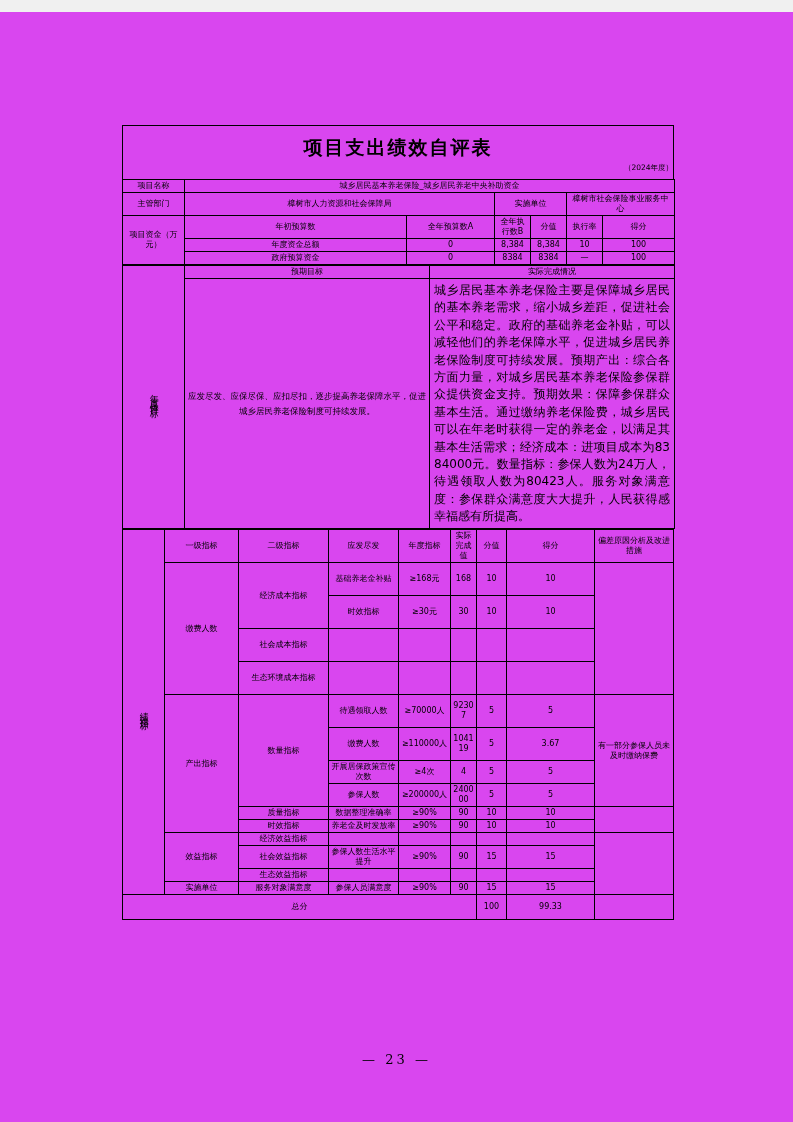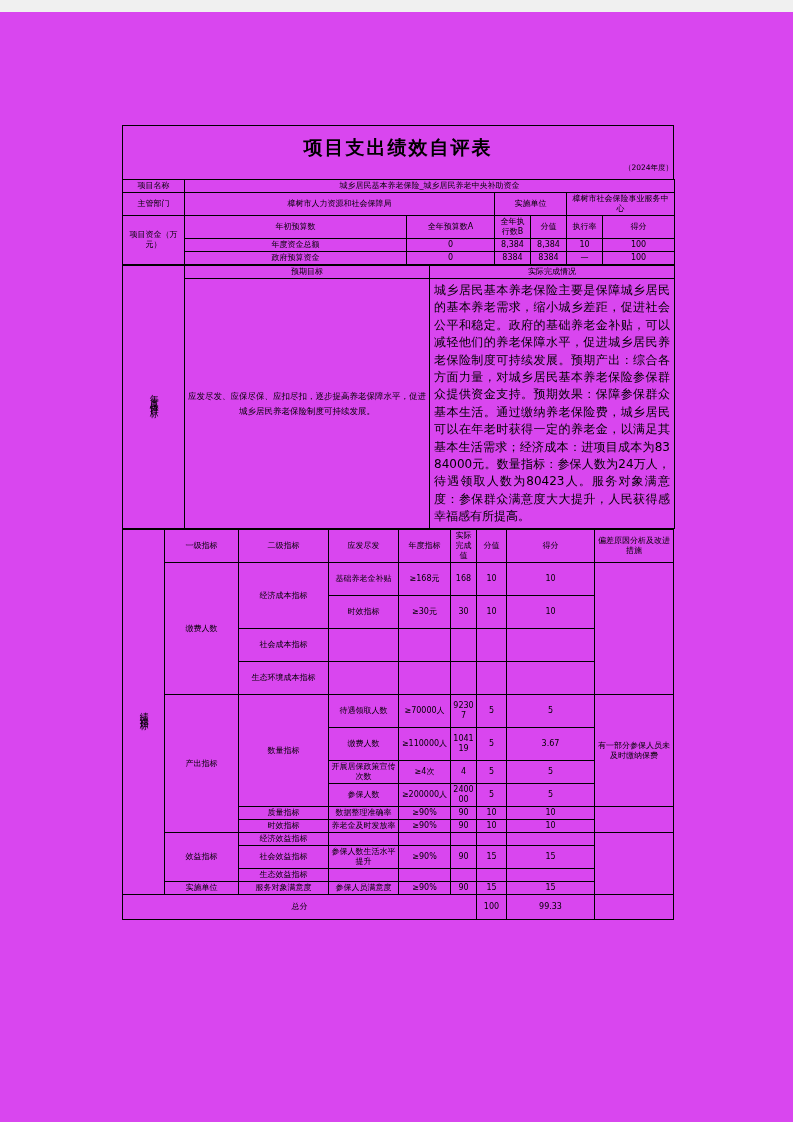--- a/index.html
+++ b/index.html
@@ -316,13 +316,14 @@
         <td colspan="6" style="height:22px">总分</td>
         <td>100</td>
         <td>99.33</td>
         <td></td>
       </tr>
     </tbody>
       </table>
 
   </div>
 
+  <div class="pagenum">— 23 —</div>
 </div>
 
 </body></html>

